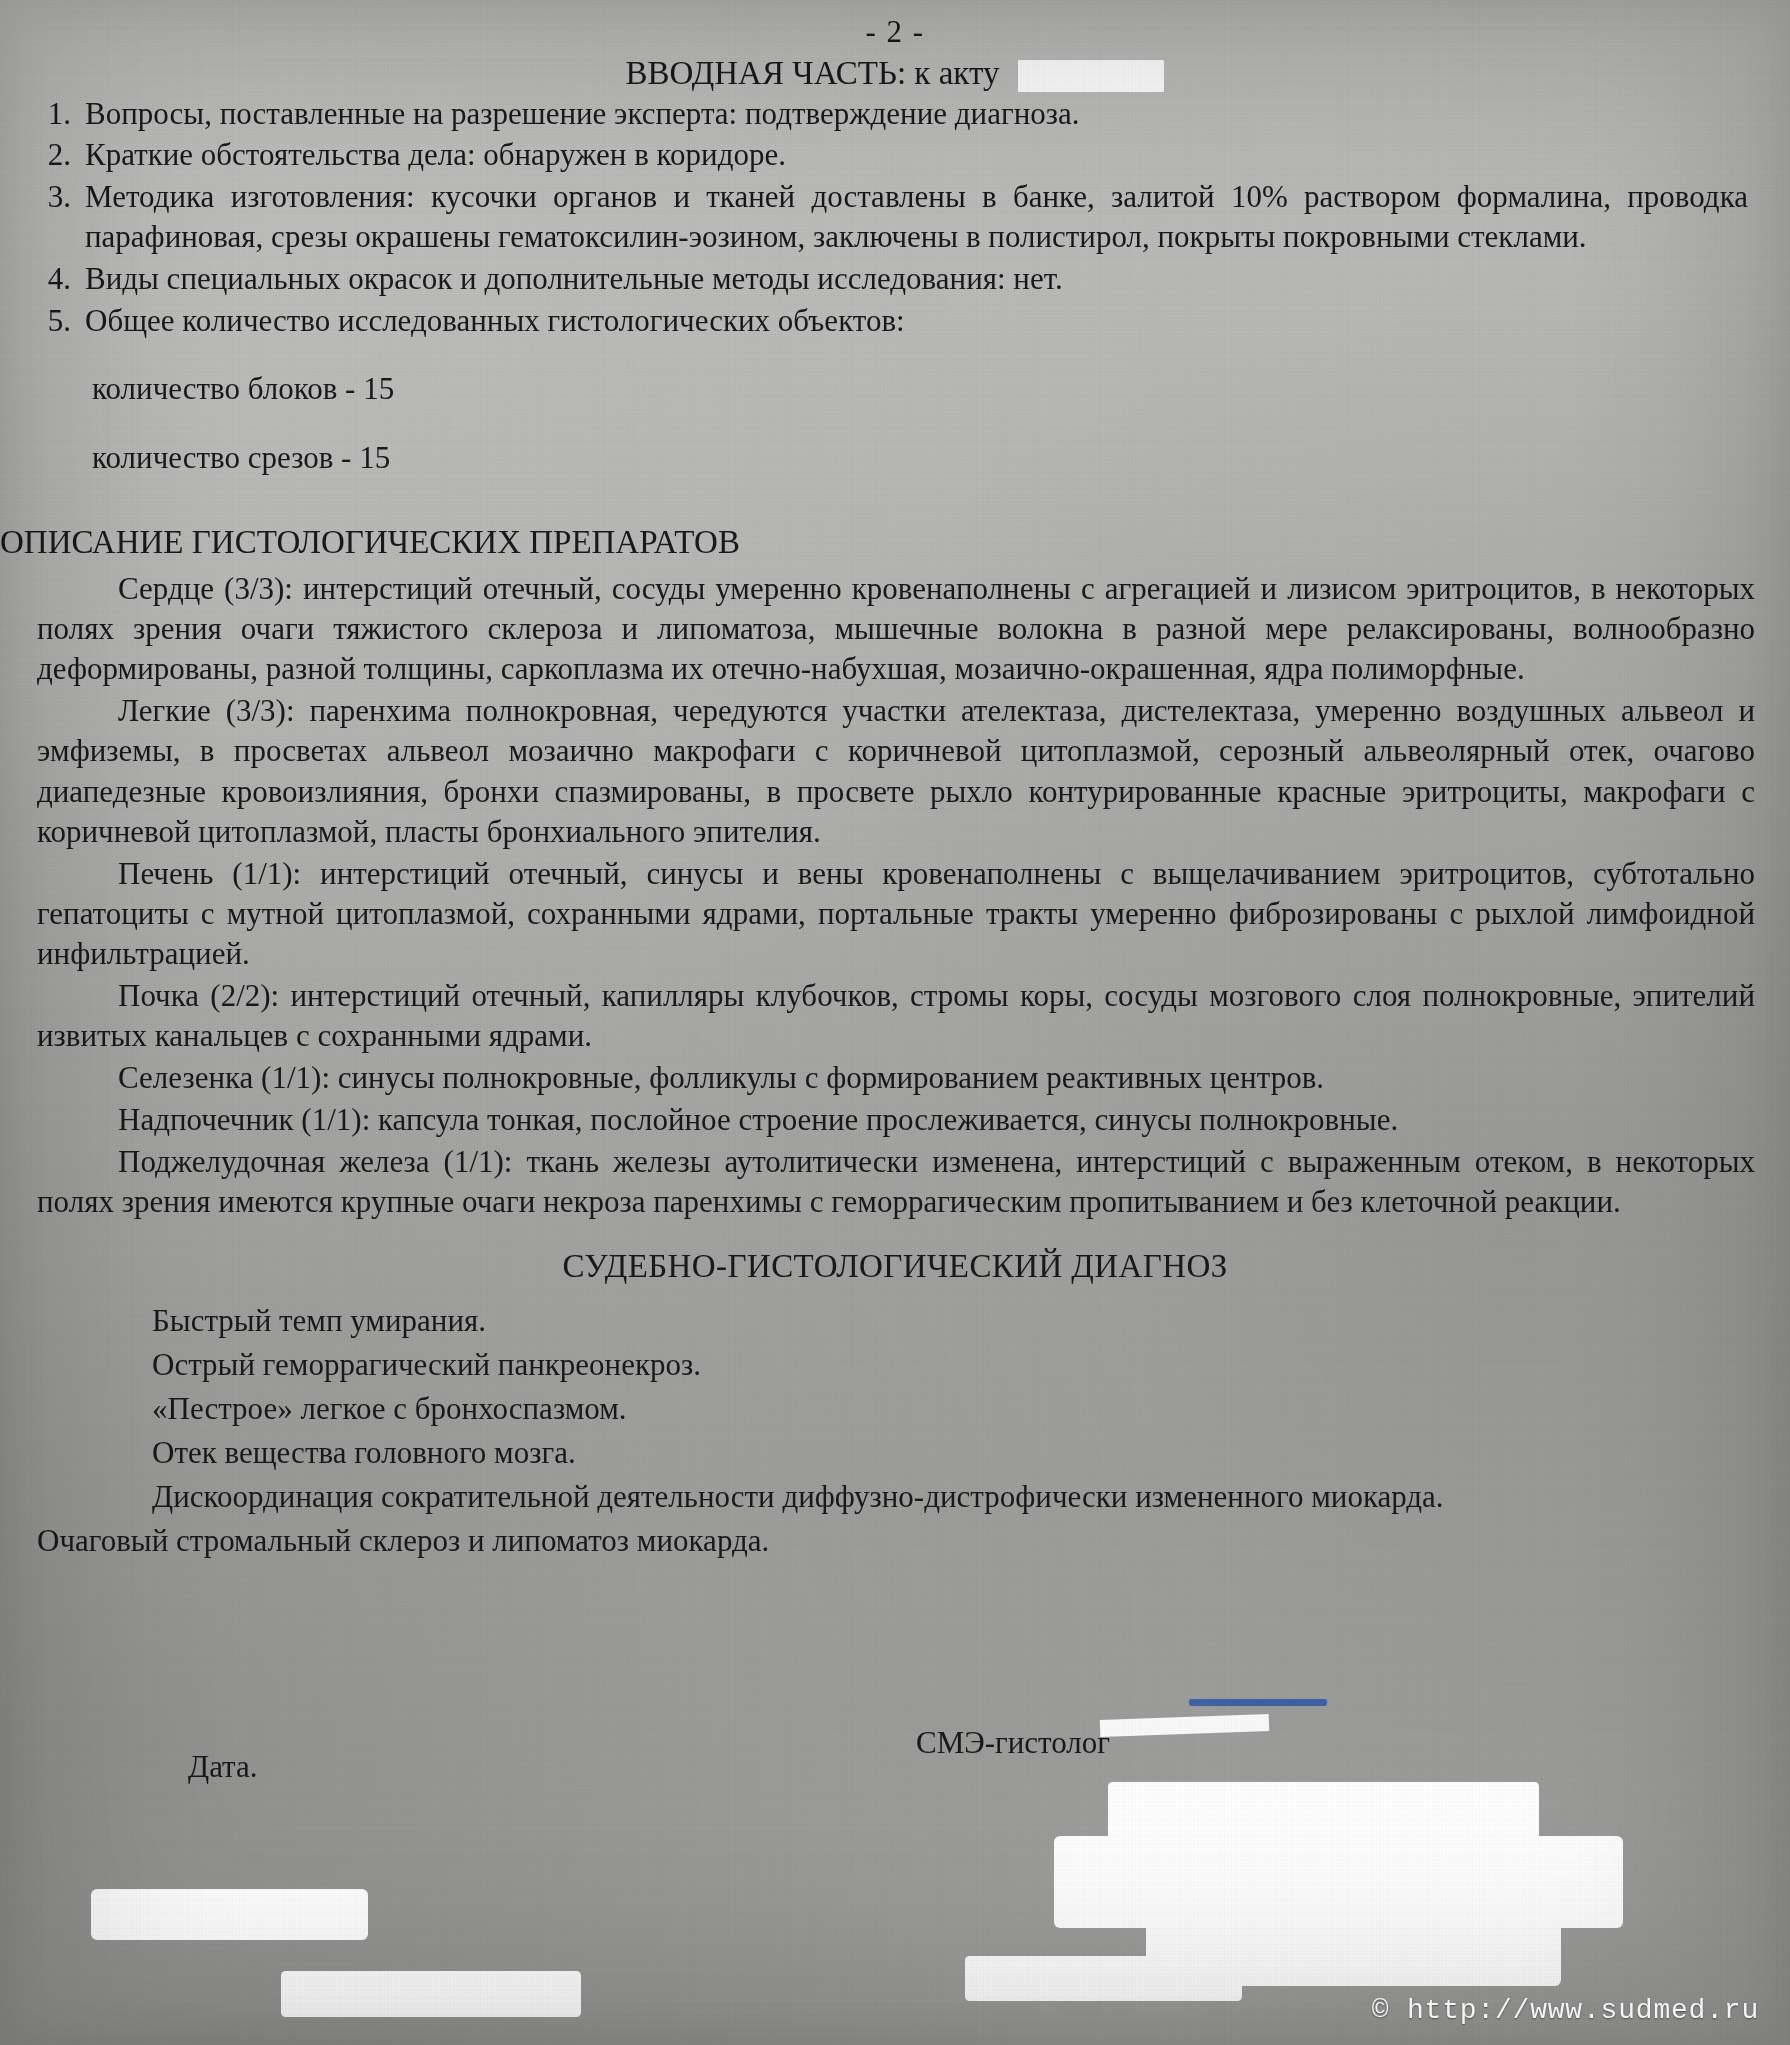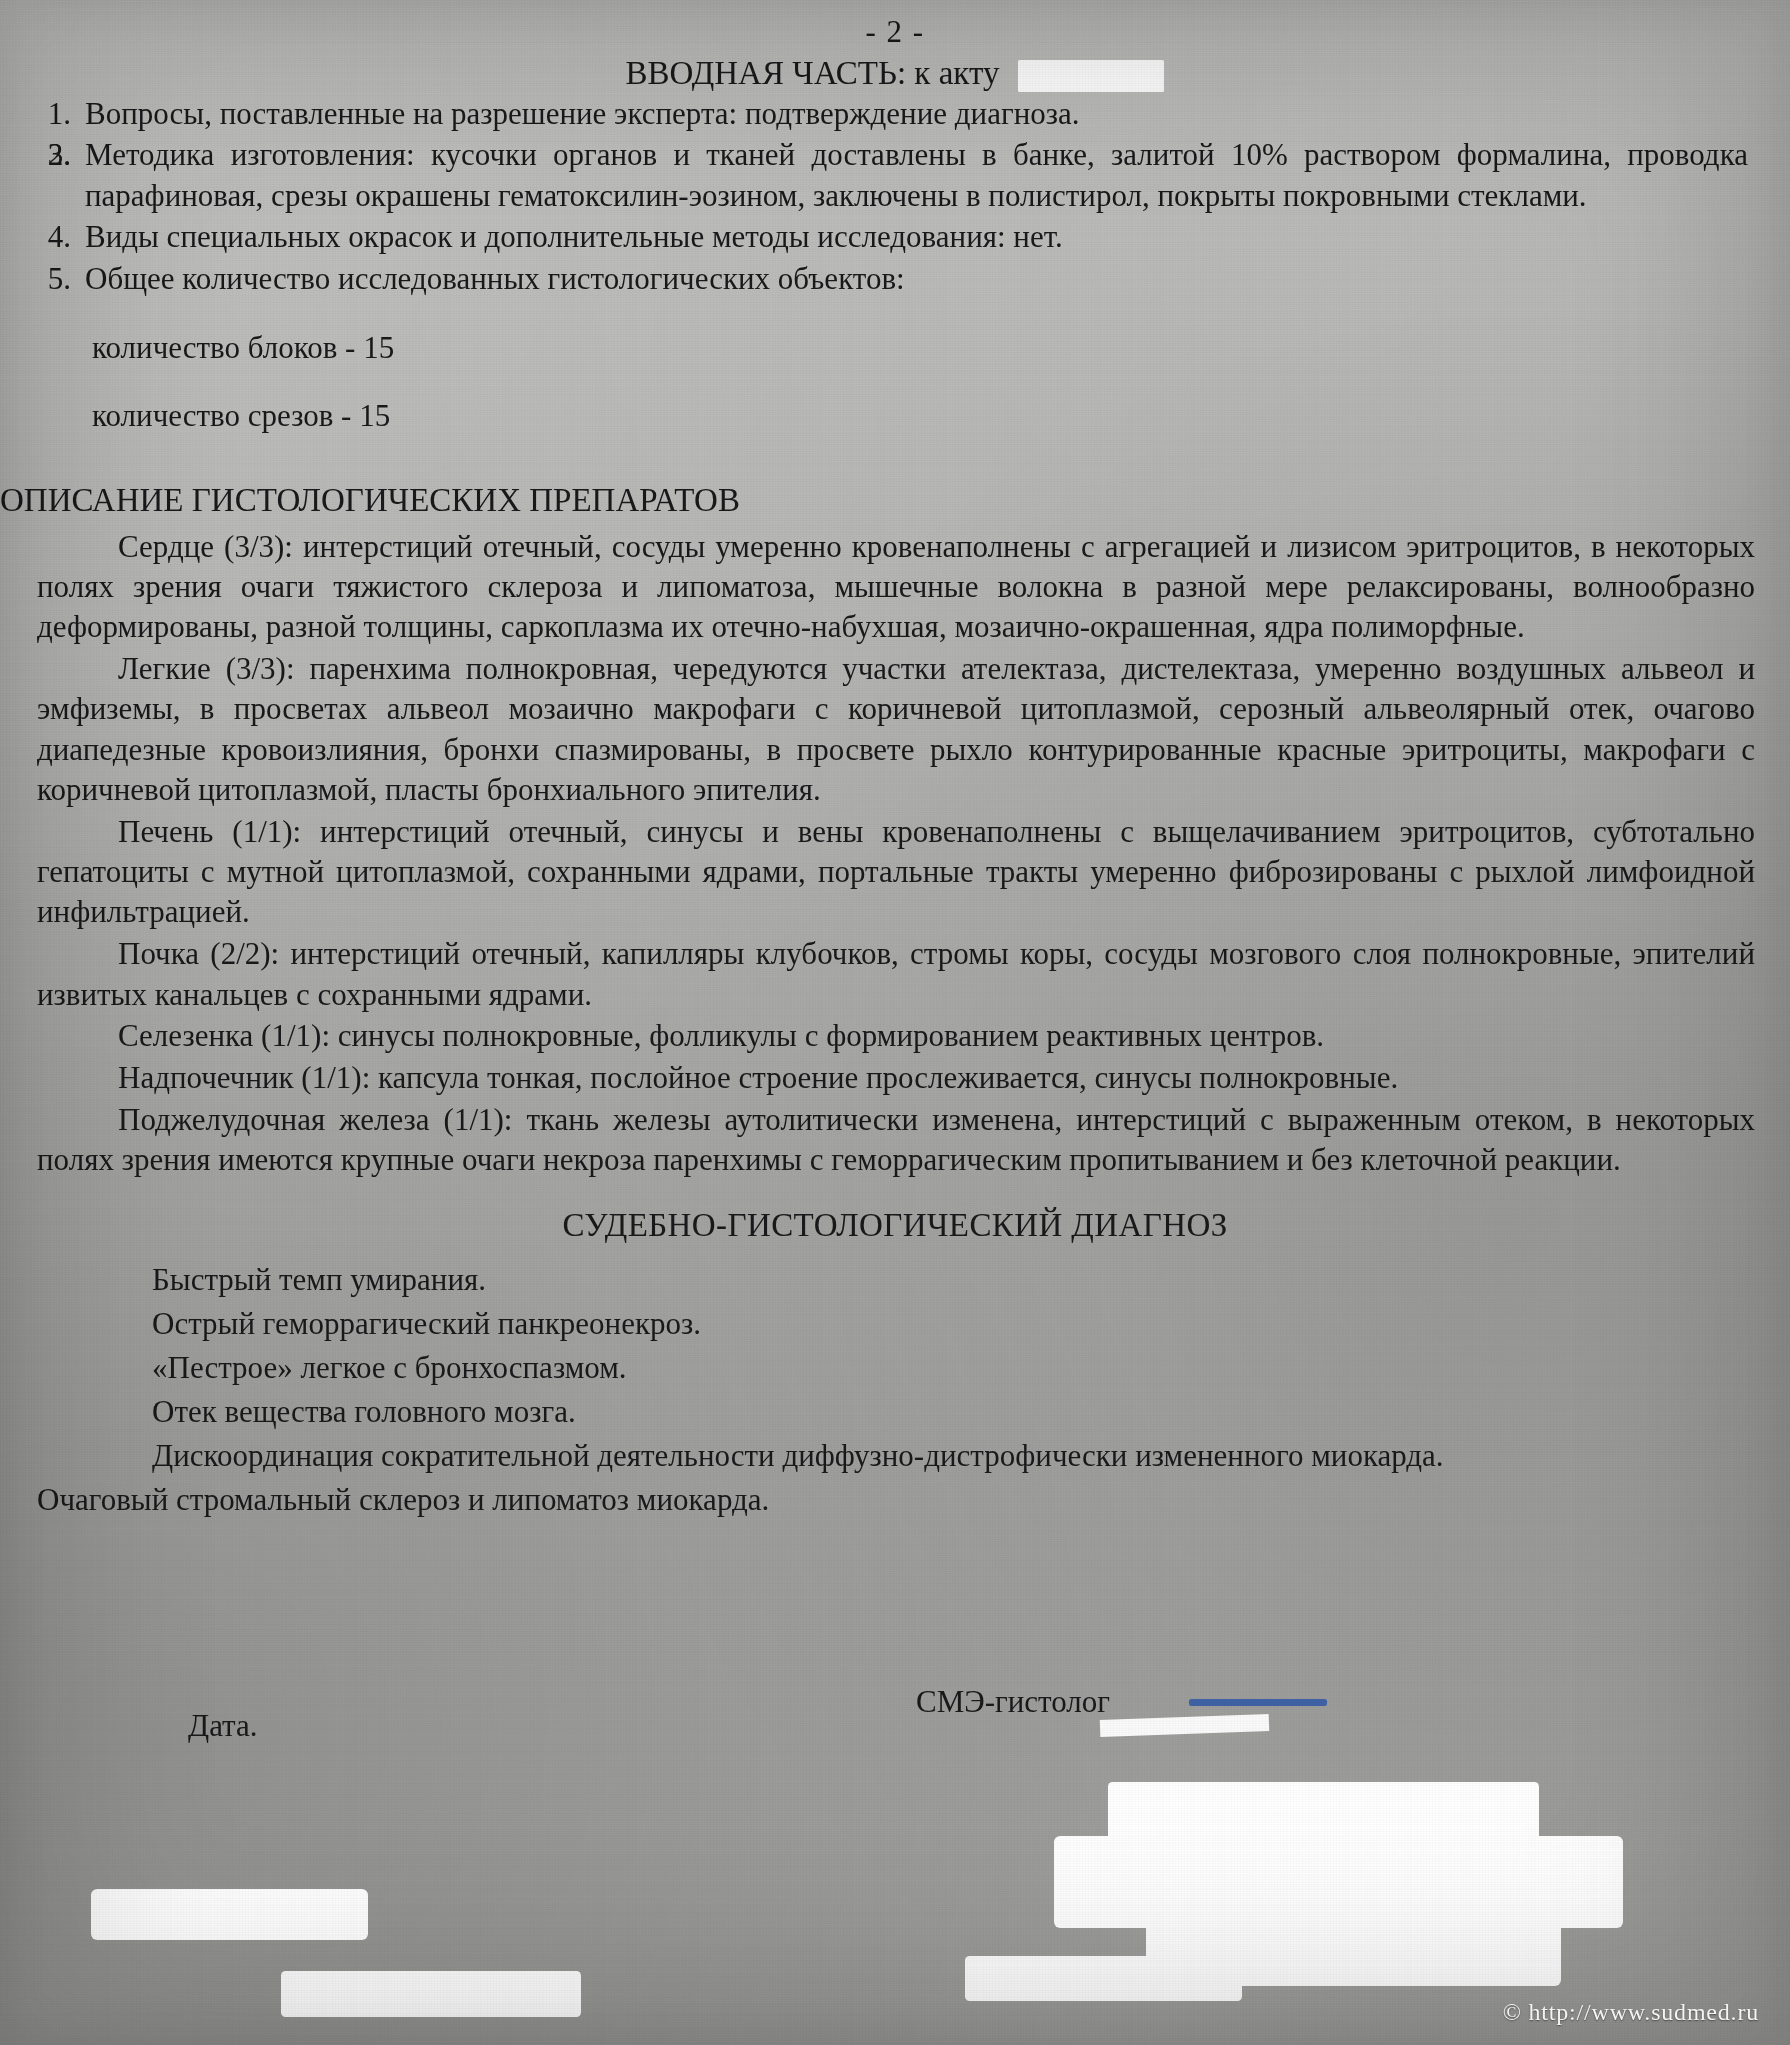--- a/index.html
+++ b/index.html
@@ -142,22 +142,22 @@
     top: 62px;
   }
   .blob {
     position: absolute;
     background: #ffffff;
   }
   .watermark {
     position: absolute;
     right: 31px;
     bottom: 20px;
-    font-family: Liberation Serif, serif;
-    font-size: 24px;
+    font-family: Liberation Mono, monospace;
+    font-size: 28px;
     color: #f4f4f4;
     text-shadow: 0 0.8px 1.5px rgba(0,0,0,.45);
     letter-spacing: 0.8px;
   }
   .strike-blue {
     position: absolute;
     height: 7px;
     background: #2f58a8;
     opacity: .85;
     border-radius: 2.3px;
@@ -181,20 +181,21 @@
       <span class="redact" style="width:146px;height:32px;margin-left:10.8px;"></span>
     </div>
 
     <ol class="numbered">
       <li>
         <span class="num">1.</span>
         <span>Вопросы, поставленные на разрешение эксперта: подтверждение диагноза.</span>
       </li>
       <li>
         <span class="num">2.</span>
+        <span>Краткие обстоятельства дела: обнаружен в коридоре.</span>
       </li>
       <li>
         <span class="num">3.</span>
         <span>Методика изготовления: кусочки органов и тканей доставлены в банке, залитой 10% раствором формалина, проводка парафиновая, срезы окрашены гематоксилин-эозином, заключены в полистирол, покрыты покровными стеклами.</span>
       </li>
       <li>
         <span class="num">4.</span>
         <span>Виды специальных окрасок и дополнительные методы исследования: нет.</span>
       </li>
       <li>

